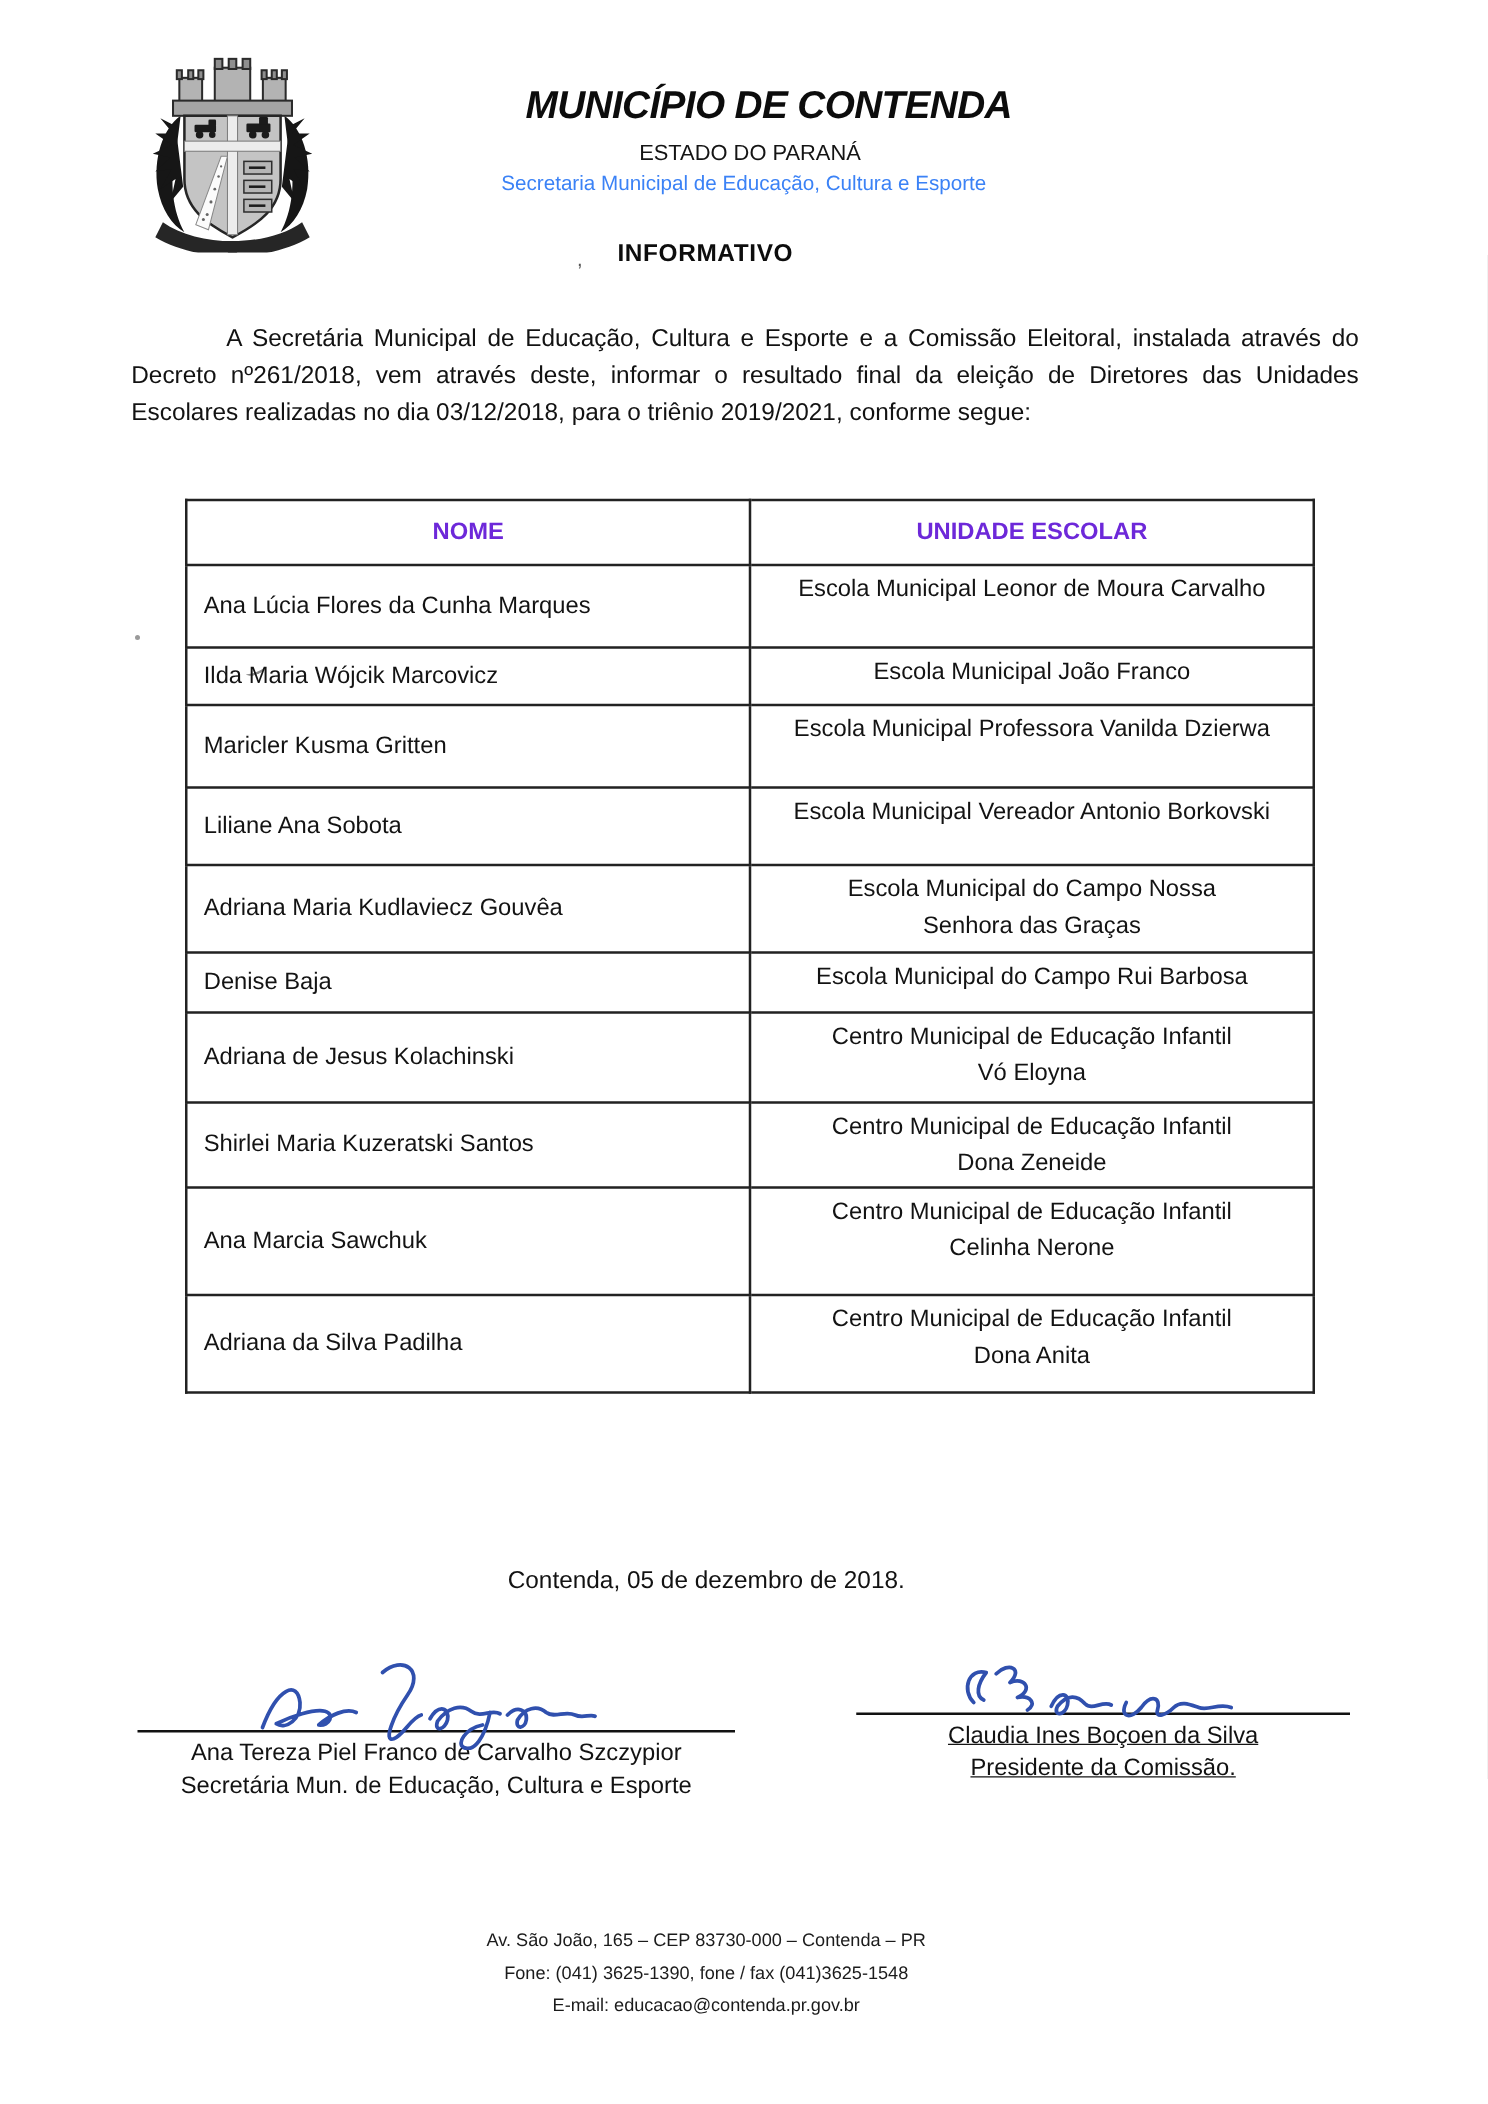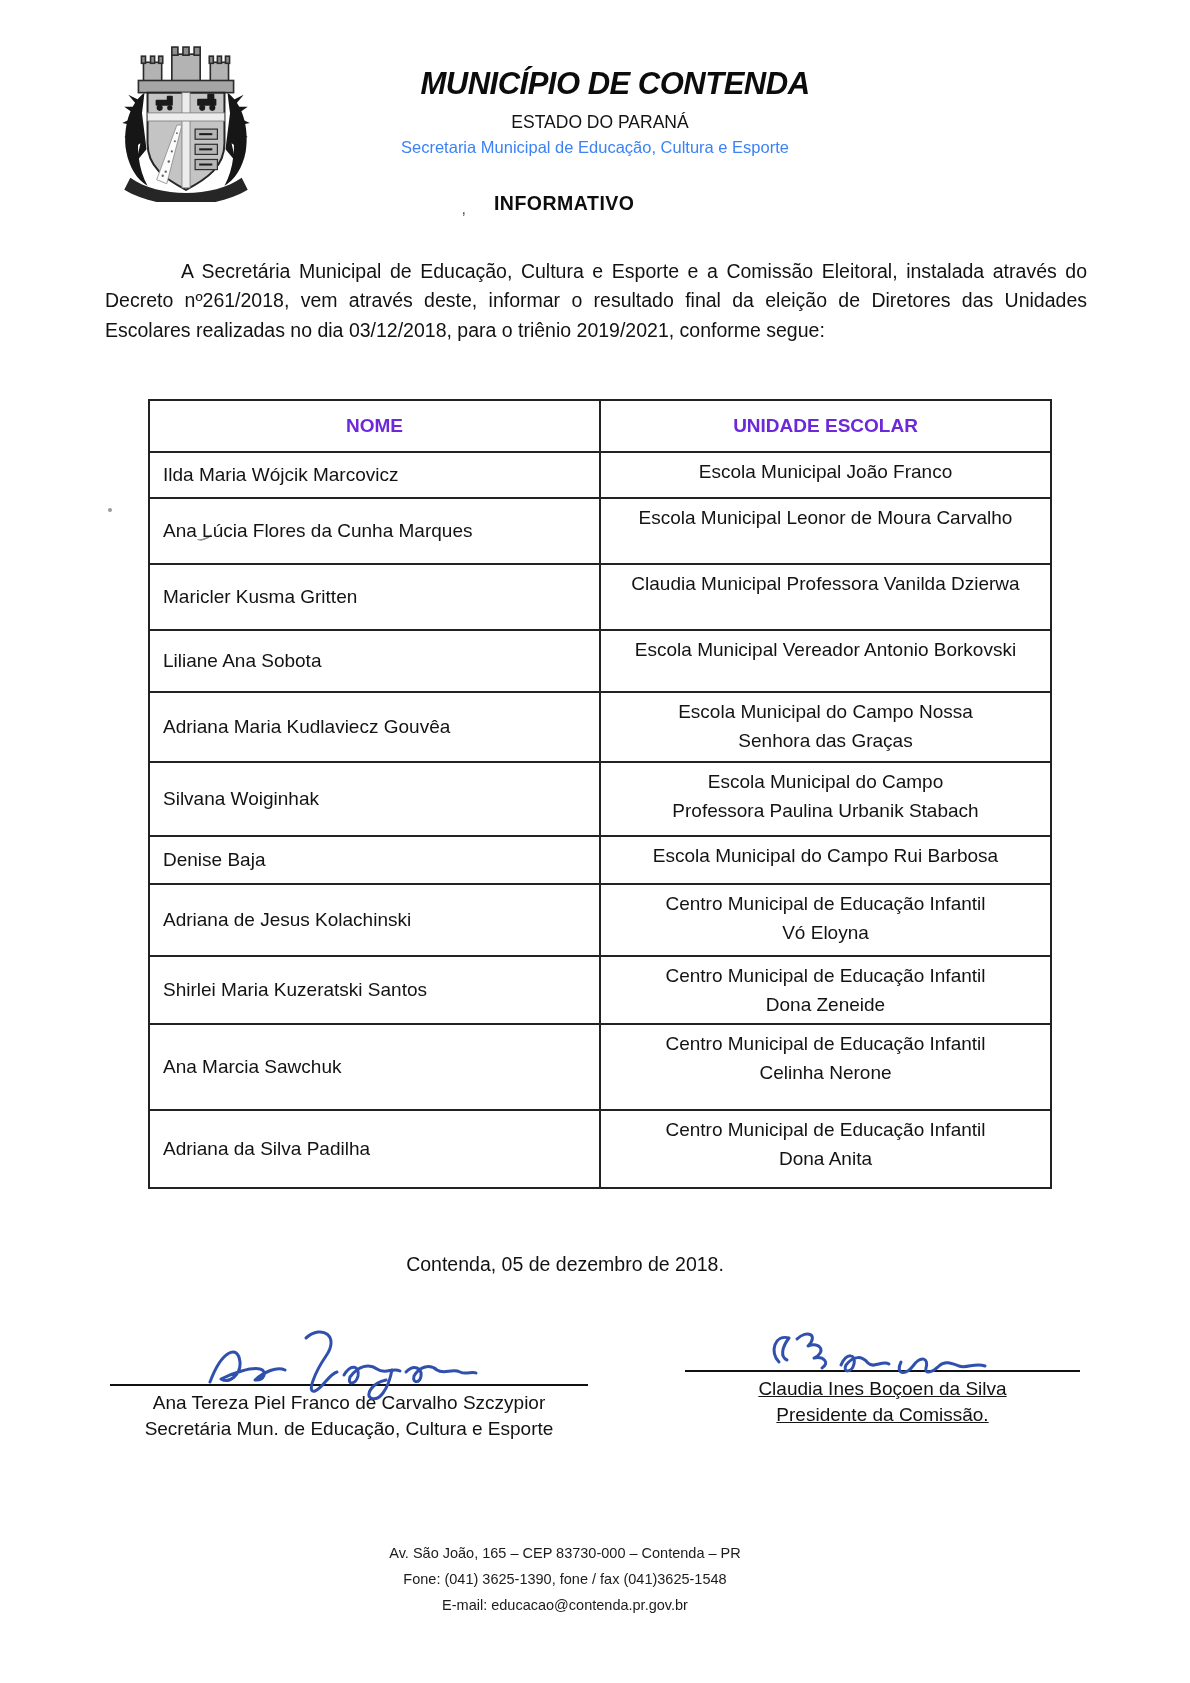--- a/index.html
+++ b/index.html
@@ -156,45 +156,40 @@
   <div class="artifact-squiggle"></div>
 
   <p class="intro">A Secretária Municipal de Educação, Cultura e Esporte e a Comissão Eleitoral, instalada através do Decreto nº261/2018, vem através deste, informar o resultado final da eleição de Diretores das Unidades Escolares realizadas no dia 03/12/2018, para o triênio 2019/2021, conforme segue:</p>
 
   <table class="results">
     <tbody>
       <tr style="height:48px;">
         <th>NOME</th>
         <th>UNIDADE ESCOLAR</th>
       </tr>
+      <tr style="height:66px;">
+        <td class="cell-nome">Ana Lúcia Flores da Cunha Marques</td>
+        <td class="cell-unidade">Escola Municipal Leonor de Moura Carvalho</td>
+      </tr>
       <tr style="height:46px;">
         <td class="cell-nome">Ilda Maria Wójcik Marcovicz</td>
         <td class="cell-unidade">Escola Municipal João Franco</td>
       </tr>
       <tr style="height:66px;">
-        <td class="cell-nome">Ana Lúcia Flores da Cunha Marques</td>
-        <td class="cell-unidade">Escola Municipal Leonor de Moura Carvalho</td>
-      </tr>
-      <tr style="height:66px;">
         <td class="cell-nome">Maricler Kusma Gritten</td>
-        <td class="cell-unidade">Claudia Municipal Professora Vanilda Dzierwa</td>
+        <td class="cell-unidade">Escola Municipal Professora Vanilda Dzierwa</td>
       </tr>
       <tr style="height:62px;padding-left:12px;">
         <td class="cell-nome">Liliane Ana Sobota</td>
         <td class="cell-unidade">Escola Municipal Vereador Antonio Borkovski</td>
       </tr>
       <tr style="height:70px;">
         <td class="cell-nome">Adriana Maria Kudlaviecz Gouvêa</td>
         <td class="cell-unidade">Escola Municipal do Campo Nossa
 Senhora das Graças</td>
-      </tr>
-      <tr style="height:74px;">
-        <td class="cell-nome">Silvana Woiginhak</td>
-        <td class="cell-unidade">Escola Municipal do Campo
-Professora Paulina Urbanik Stabach</td>
       </tr>
       <tr style="height:48px;">
         <td class="cell-nome">Denise Baja</td>
         <td class="cell-unidade">Escola Municipal do Campo Rui Barbosa</td>
       </tr>
       <tr style="height:72px;">
         <td class="cell-nome">Adriana de Jesus Kolachinski</td>
         <td class="cell-unidade">Centro Municipal de Educação Infantil
 Vó Eloyna</td>
       </tr>

